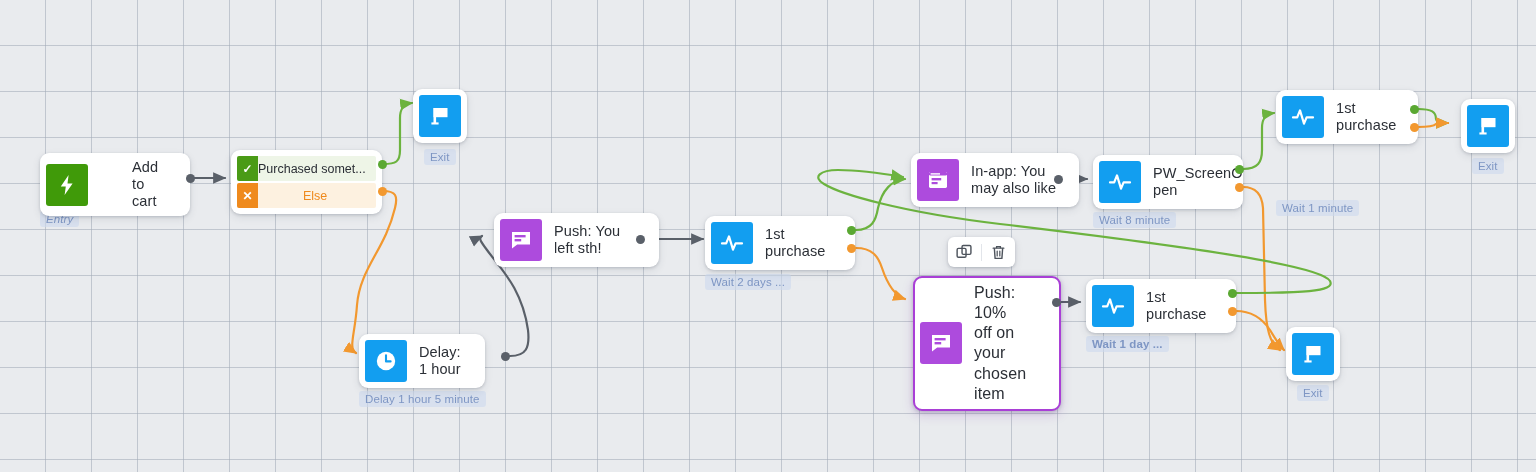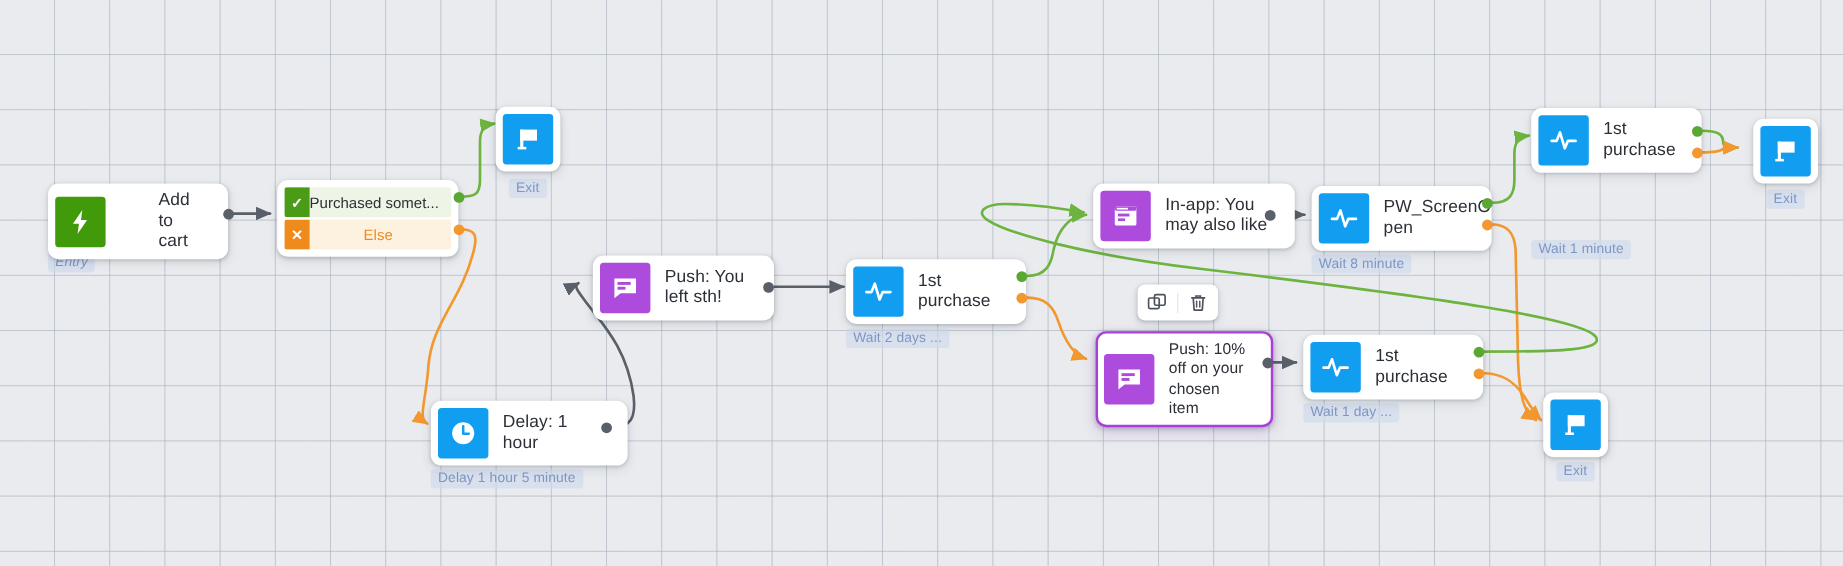--- a/index.html
+++ b/index.html
@@ -246,34 +246,34 @@
     <div class="node-icon ico-blue">
       <svg width="26" height="26" viewBox="0 0 26 26" aria-hidden="true">
         <rect x="6.5" y="5" width="14" height="9.2" fill="#ffffff"></rect>
         <rect x="6.5" y="5" width="2.6" height="16" fill="#ffffff"></rect>
         <rect x="4.4" y="19.4" width="7.2" height="2.1" fill="#ffffff"></rect>
       </svg>
     </div>
   </div>
   <div class="caption" style="left:424px; top:149px;">Exit</div>
 
-  <div class="node" style="left:494px; top:213px; width:151px;">
+  <div class="node" style="left:494px; top:213px; width:165px;">
     <div class="node-icon ico-purple">
       <svg width="26" height="26" viewBox="0 0 26 26" aria-hidden="true">
         <path d="M4 5 H22 V17.4 H9.2 L4 21.6 Z" fill="#ffffff"></path>
         <rect x="6.6" y="8" width="11" height="2.4" fill="#ad4bdd"></rect>
         <rect x="6.6" y="12" width="6.6" height="2.4" fill="#ad4bdd"></rect>
       </svg>
     </div>
     <div class="node-label">Push: You
 left sth!</div>
   </div>
   <div class="port port-grey" style="left:636px; top:235px;"></div>
 
-  <div class="node" style="left:359px; top:334px; width:164px;">
+  <div class="node" style="left:359px; top:334px; width:126px;">
     <div class="node-icon ico-blue">
       <svg width="26" height="26" viewBox="0 0 26 26" aria-hidden="true">
         <circle cx="13" cy="13" r="9.2" fill="#ffffff"></circle>
         <path d="M13 7.2 V13.4 H17.6" stroke="#129ef0" stroke-width="2.1" fill="none" stroke-linecap="round" stroke-linejoin="round"></path>
       </svg>
     </div>
     <div class="node-label">Delay: 1 hour</div>
   </div>
   <div class="port port-grey" style="left:501px; top:352px;"></div>
   <div class="caption" style="left:359px; top:391px;">Delay 1 hour 5 minute</div>
@@ -360,37 +360,37 @@
   </div>
 
   <div class="node selected" style="left:913px; top:276px; width:148px;">
     <div class="node-icon ico-purple">
       <svg width="26" height="26" viewBox="0 0 26 26" aria-hidden="true">
         <path d="M4 5 H22 V17.4 H9.2 L4 21.6 Z" fill="#ffffff"></path>
         <rect x="6.6" y="8" width="11" height="2.4" fill="#ad4bdd"></rect>
         <rect x="6.6" y="12" width="6.6" height="2.4" fill="#ad4bdd"></rect>
       </svg>
     </div>
-    <div class="node-label" style="font-size:13px; line-height:1.26;">Push: 10%
+    <div class="node-label" style="font-size:16px; line-height:1.26;">Push: 10%
 off on your
 chosen item</div>
   </div>
   <div class="port port-grey" style="left:1052px; top:298px;"></div>
 
   <div class="node" style="left:1086px; top:279px; width:150px;">
     <div class="node-icon ico-blue">
       <svg width="28" height="28" viewBox="0 0 28 28" aria-hidden="true">
         <path d="M4 14.4 H8.2 L11 7.4 L15 20.6 L17.6 14.4 H24" stroke="#ffffff" stroke-width="2.2" fill="none" stroke-linecap="round" stroke-linejoin="round"></path>
       </svg>
     </div>
     <div class="node-label">1st purchase</div>
   </div>
   <div class="port port-green" style="left:1228px; top:289px;"></div>
   <div class="port port-amber" style="left:1228px; top:307px;"></div>
-  <div class="caption" style="left:1086px; top:336px;">Wait 1 day ...</div>
+  <div class="caption" style="left:1086px; top:336px;font-weight:bold;">Wait 1 day ...</div>
 
   <div class="node icon-node" style="left:1286px; top:327px;">
     <div class="node-icon ico-blue">
       <svg width="26" height="26" viewBox="0 0 26 26" aria-hidden="true">
         <rect x="6.5" y="5" width="14" height="9.2" fill="#ffffff"></rect>
         <rect x="6.5" y="5" width="2.6" height="16" fill="#ffffff"></rect>
         <rect x="4.4" y="19.4" width="7.2" height="2.1" fill="#ffffff"></rect>
       </svg>
     </div>
   </div>

